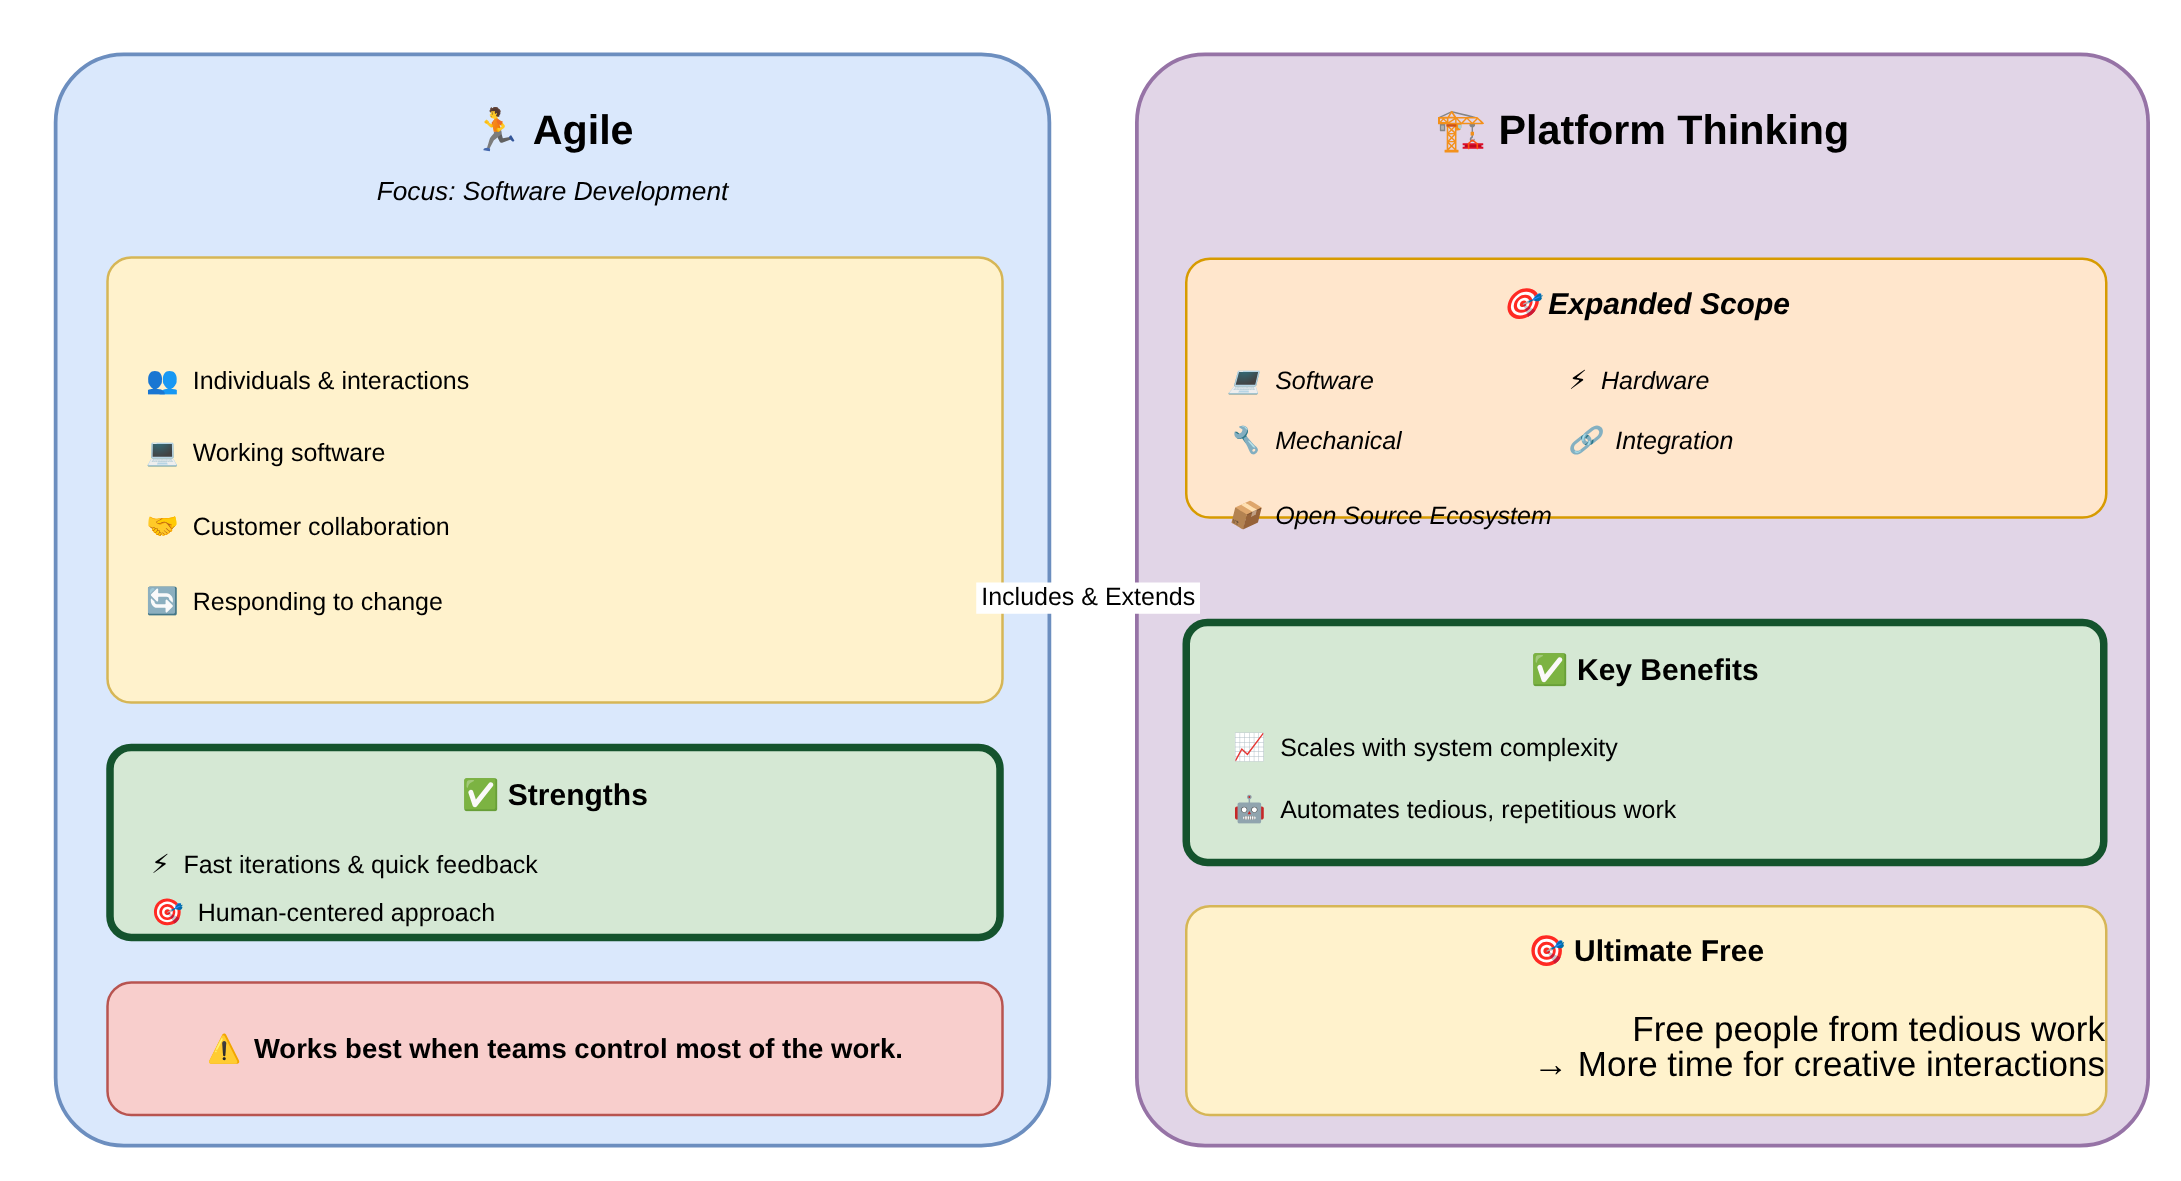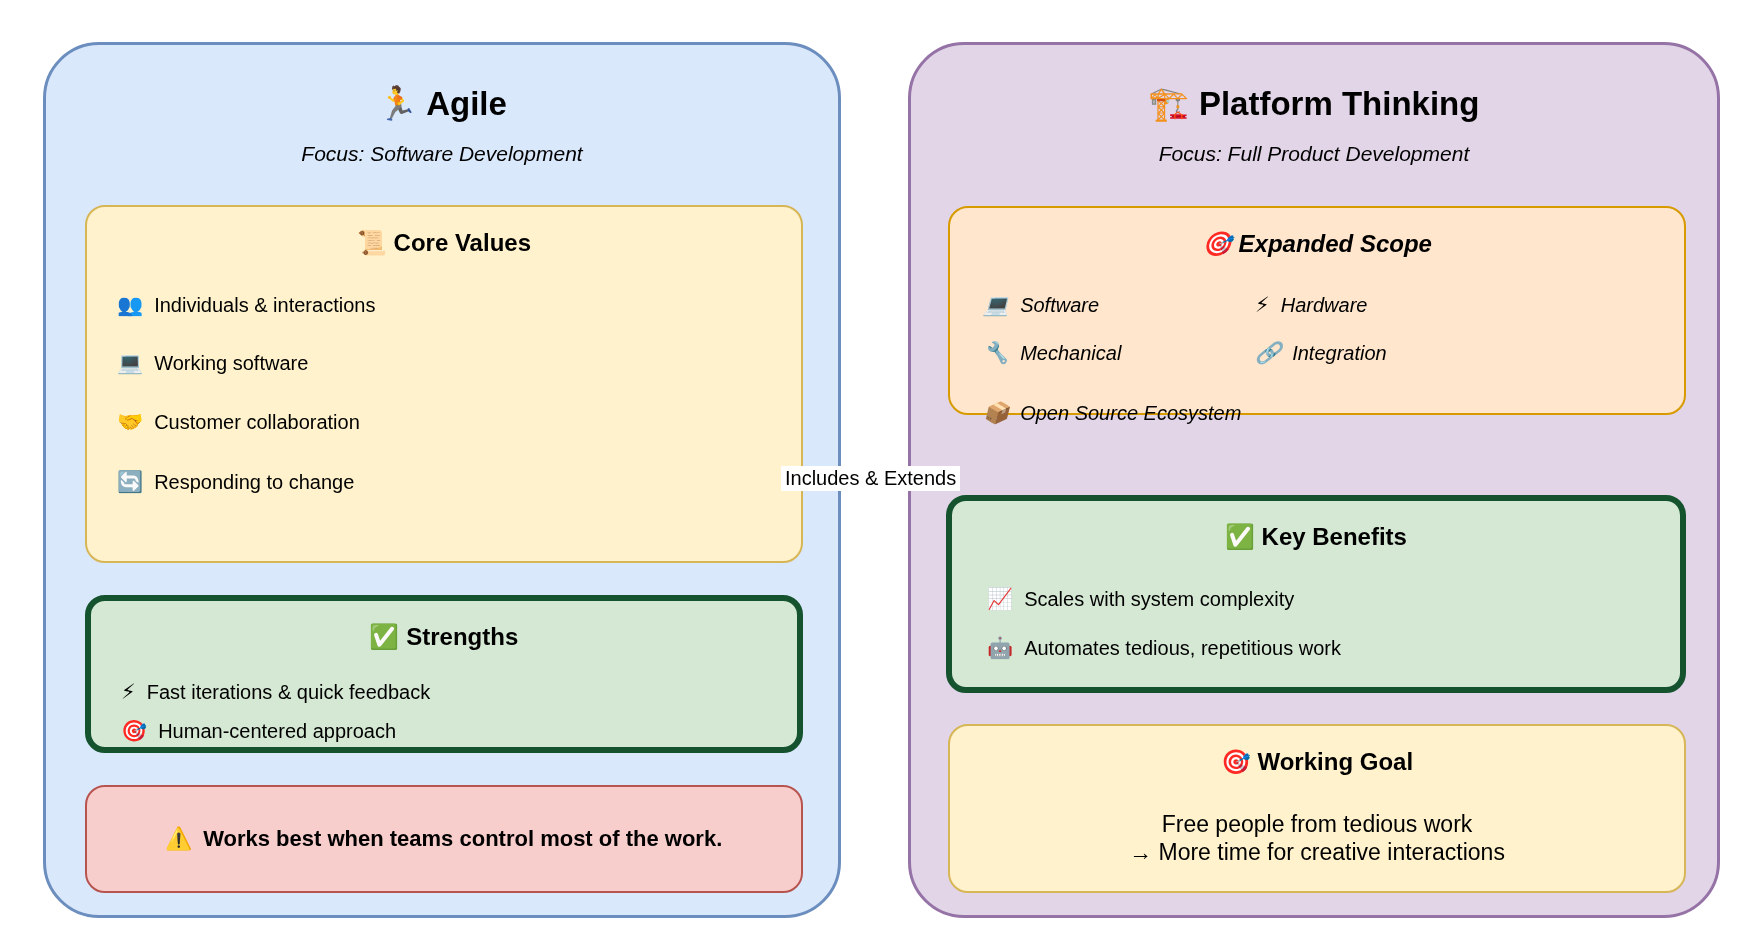--- a/index.html
+++ b/index.html
@@ -33,45 +33,41 @@
     position:absolute;display:flex;align-items:center;gap:11px;
     font-size:20px;line-height:26px;height:26px;white-space:nowrap;
   }
   .item .ico{font-size:21px;}
   .caveat-text{
     position:absolute;top:0;left:0;width:100%;height:100%;
     display:flex;align-items:center;justify-content:center;gap:10px;
     font-size:22px;font-weight:bold;
   }
   .goal-lines{
-    position:absolute;top:84px;left:0;width:100%;text-align:center;
-    font-size:23px;line-height:28px;
+    position:absolute;top:84px;left:0;width:100%;text-align:right;
+    font-size:28px;line-height:28px;
   }
   .connector-label{
     position:absolute;left:781px;top:466px;background:#ffffff;padding:1px 4px;
     font-size:20px;font-weight:normal;white-space:nowrap;
   }
 </style>
 </head>
 <body>
 
 <div id="canvas">
 
   <section class="panel panel-agile">
     <div class="panel-title">
       <span class="ico">🏃</span>
       <span>Agile</span>
     </div>
     <div class="panel-subtitle">Focus: Software Development</div>
 
     <div class="box box-yellow" style="left:39px;top:160px;width:718px;height:358px;">
-      <div class="box-title">
-        <span class="ico">📜</span>
-        <span>Core Values</span>
-      </div>
       <div class="item" style="left:30px;top:85px;">
         <span class="ico">👥</span>
         <span>Individuals &amp; interactions</span>
       </div>
       <div class="item" style="left:30px;top:143px;">
         <span class="ico">💻</span>
         <span>Working software</span>
       </div>
       <div class="item" style="left:30px;top:202px;">
         <span class="ico">🤝</span>
@@ -104,21 +100,20 @@
         <span>Works best when teams control most of the work.</span>
       </div>
     </div>
   </section>
 
   <section class="panel panel-platform">
     <div class="panel-title">
       <span class="ico">🏗️</span>
       <span>Platform Thinking</span>
     </div>
-    <div class="panel-subtitle">Focus: Full Product Development</div>
 
     <div class="box box-orange" style="left:37px;top:161px;width:738px;height:209px;font-style:italic;">
       <div class="box-title">
         <span class="ico">🎯</span>
         <span>Expanded Scope</span>
       </div>
       <div class="item" style="left:33px;top:84px;">
         <span class="ico">💻</span>
         <span>Software</span>
       </div>
@@ -151,21 +146,21 @@
       </div>
       <div class="item" style="left:35px;top:134px;">
         <span class="ico">🤖</span>
         <span>Automates tedious, repetitious work</span>
       </div>
     </div>
 
     <div class="box box-yellow" style="left:37px;top:679px;width:738px;height:169px;">
       <div class="box-title">
         <span class="ico">🎯</span>
-        <span>Working Goal</span>
+        <span>Ultimate Free</span>
       </div>
       <div class="goal-lines">
         <div>Free people from tedious work</div>
         <div>→ More time for creative interactions</div>
       </div>
     </div>
   </section>
 
   <div class="connector-label">Includes &amp; Extends</div>
 

